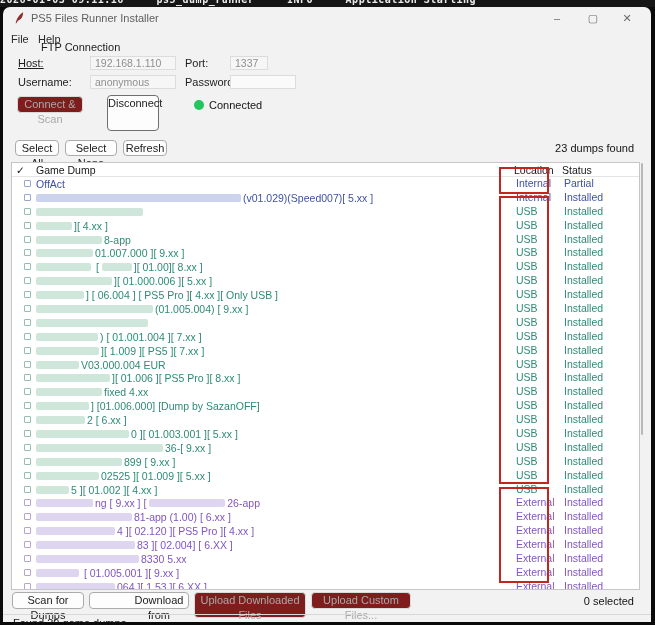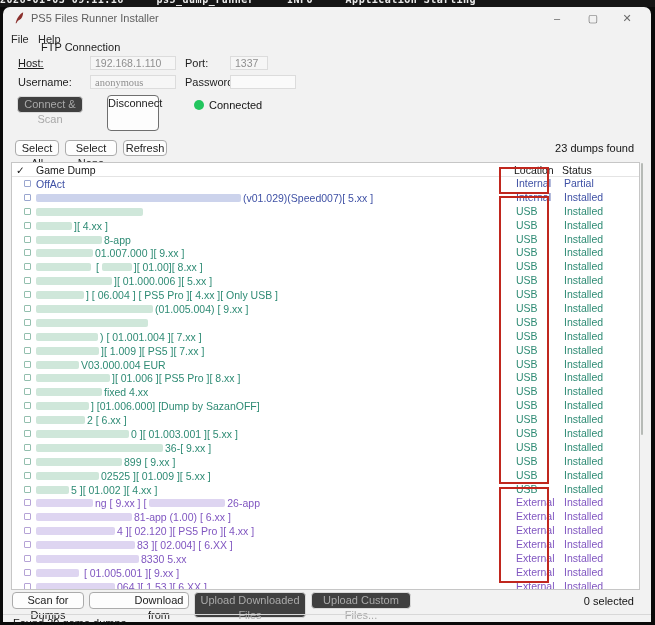--- a/index.html
+++ b/index.html
@@ -26,26 +26,26 @@
   .menu-item{position:absolute;top:2px;font-size:11px;color:#2a2a2a;padding:1px 4px;}
   #menu-file{left:4px;} #menu-help{left:31px;}
 
   
   #ftp-group-label{position:absolute;left:14px;top:34px;font-size:11px;color:#1d1d1d;margin-left:24px;}
   .flabel{position:absolute;font-size:11px;color:#1d1d1d;}
   .finput{position:absolute;height:14px;background:#f6f6f6;border:1px solid #dcdcdc;color:#8f8f8f;
     font-size:10.5px;padding:0 4px;outline:none;}
   #lbl-host{left:15px;top:50px;text-decoration:underline;} #in-host{left:87px;top:49px;width:86px;}
   #lbl-port{left:182px;top:50px;} #in-port{left:227px;top:49px;width:38px;}
-  #lbl-user{left:15px;top:69px;} #in-user{left:87px;top:68px;width:86px;font-family:Liberation Serif, serif;}
+  #lbl-user{left:15px;top:69px;} #in-user{left:87px;top:68px;width:86px;}
   #lbl-pass{left:182px;top:69px;} #in-pass{left:227px;top:68px;width:66px;background:#fafafa;}
 
   .btn{position:absolute;background:#fdfdfd;border:1px solid #ababab;border-radius:4px;color:#1c1c1c;
     font-size:11px;text-align:center;line-height:15px;}
-  .btn.disabled{background:#404040;border-color:#dadada;color:#a9a9a9;}
+  .btn.disabled{background:#7f1d1d;border-color:#dadada;color:#a9a9a9;}
   #btn-connect{left:14px;top:89px;width:66px;height:17px;}
   #btn-disconnect{left:104px;top:88px;width:52px;height:36px;border-color:#6f6f6f;}
   #conn-dot{position:absolute;left:191px;top:93px;width:10px;height:10px;border-radius:50%;}
   #conn-text{position:absolute;left:206px;top:92px;font-size:11px;color:#141414;}
 
   
   #btn-select-all{left:12px;top:133px;width:44px;height:16px;}
   #btn-select-none{left:62px;top:133px;width:52px;height:16px;}
   #btn-refresh{left:120px;top:133px;width:44px;height:16px;}
   #dumps-found{position:absolute;right:17px;top:135px;font-size:11px;color:#141414;}

